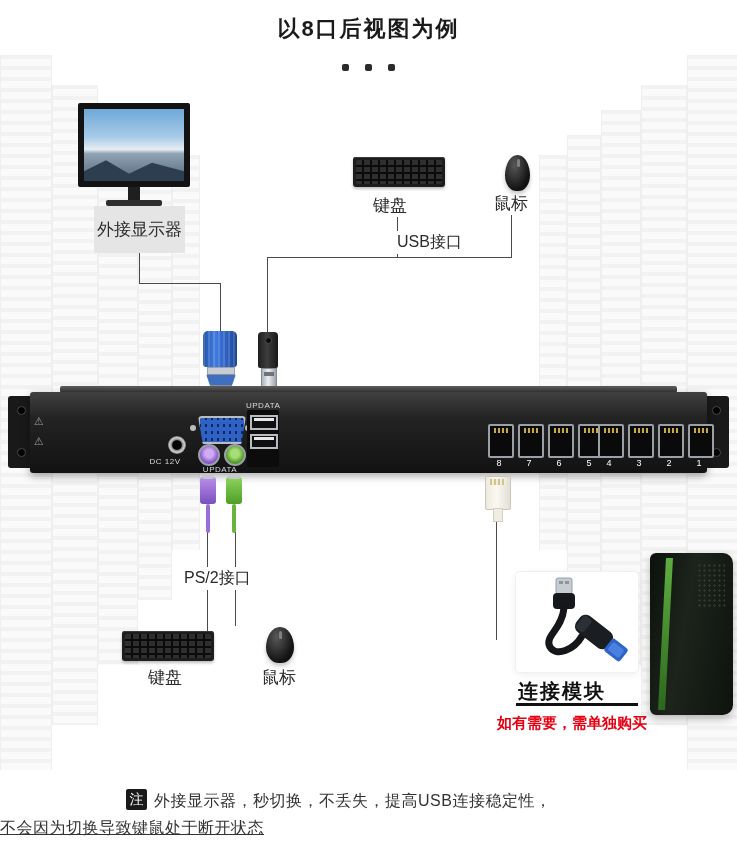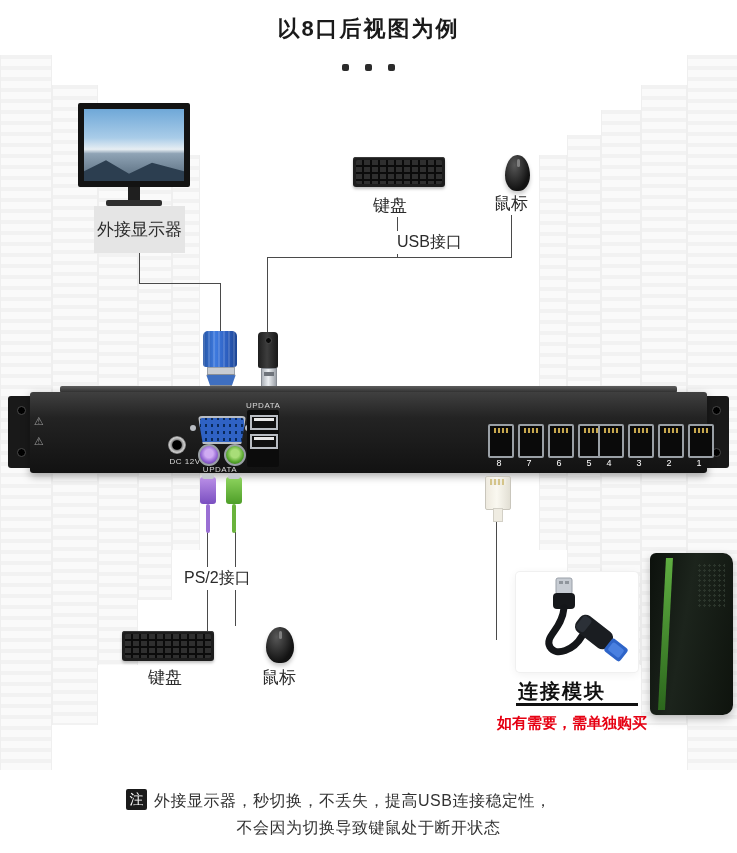--- a/index.html
+++ b/index.html
@@ -103,21 +103,21 @@
   .tower{position:absolute;left:650px;top:553px;width:83px;height:162px;border-radius:6px 10px 10px 6px;
          background:linear-gradient(100deg,#0c110c 0%,#1c241c 42%,#0e130d 100%);box-shadow:0 4px 10px rgba(0,0,0,.25);}
   .tower .stripe{position:absolute;left:12px;top:5px;width:7px;height:152px;transform:skewX(-3deg);
          background:linear-gradient(#5fae41,#2c671d);}
   .tower .vents{position:absolute;right:8px;top:10px;width:28px;height:44px;
          background-image:radial-gradient(#2c362c 1px,transparent 1.4px);background-size:5px 5px;}
   
   .note-tag{position:absolute;left:126px;top:789px;width:21px;height:21px;background:#1a1a1a;color:#fff;
             font-size:14px;line-height:21px;text-align:center;border-radius:2px;}
   .note-line1{position:absolute;left:154px;top:791px;font-size:16px;color:#333;letter-spacing:.5px;}
-  .note-line2{position:absolute;left:0;right:0;top:818px;text-align:center;font-size:16px;color:#333;letter-spacing:.5px;}
+  .note-line2{position:absolute;left:0;right:0;top:818px;font-size:16px;color:#333;letter-spacing:.5px;text-decoration:underline;}
 </style>
 </head>
 <body>
 
 <div class="page">
 
   <div class="rack" style="left:0;top:55;top:55px;width:50px;height:715px;"></div>
   <div class="rack" style="left:52px;top:85px;width:44px;height:640px;"></div>
   <div class="rack" style="left:98px;top:110px;width:38px;height:555px;"></div>
   <div class="rack" style="left:138px;top:135px;width:32px;height:465px;"></div>
@@ -167,21 +167,21 @@
   </div>
   <div class="ear" style="left:703px;">
     <span class="hole" style="top:10px;"></span>
     <span class="hole" style="top:52px;"></span>
   </div>
   <div class="dev-top"></div>
   <div class="dev-body"></div>
   <div class="warn" style="left:34px;top:416px;">⚠</div>
   <div class="warn" style="left:34px;top:436px;">⚠</div>
   <div class="dc-jack"></div>
-  <div class="tiny" style="left:146px;top:457px;width:38px;margin-left:20px;">DC 12V</div>
+  <div class="tiny" style="left:146px;top:457px;width:38px;">DC 12V</div>
   <div class="vga-port"></div>
   <span class="screw" style="left:190px;"></span>
   <span class="screw" style="left:245px;"></span>
   <div class="ps2 kb"></div>
   <div class="ps2 ms"></div>
   <div class="tiny" style="left:192px;top:465px;width:56px;">UPDATA</div>
   <div class="usb-block">
     <div class="usb-port" style="top:5px;"></div>
     <div class="usb-port" style="top:24px;"></div>
   </div>

